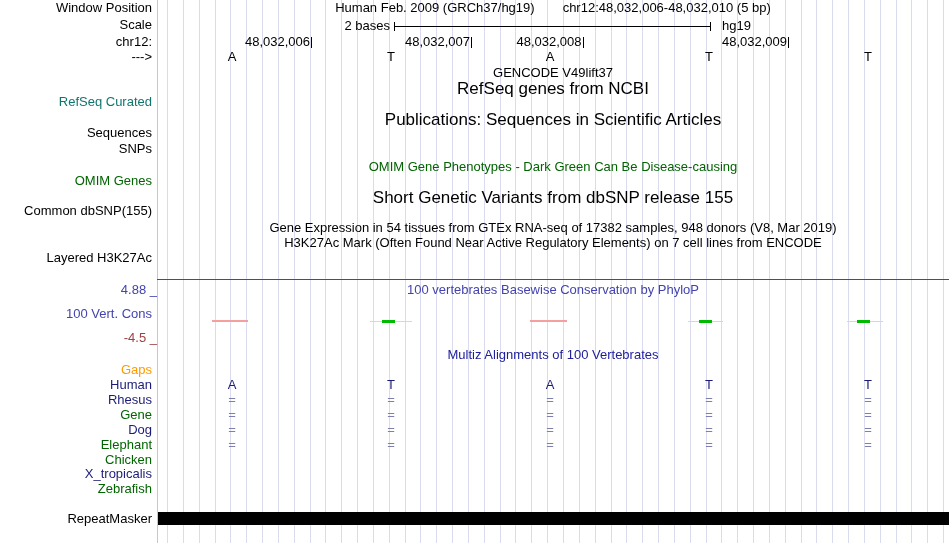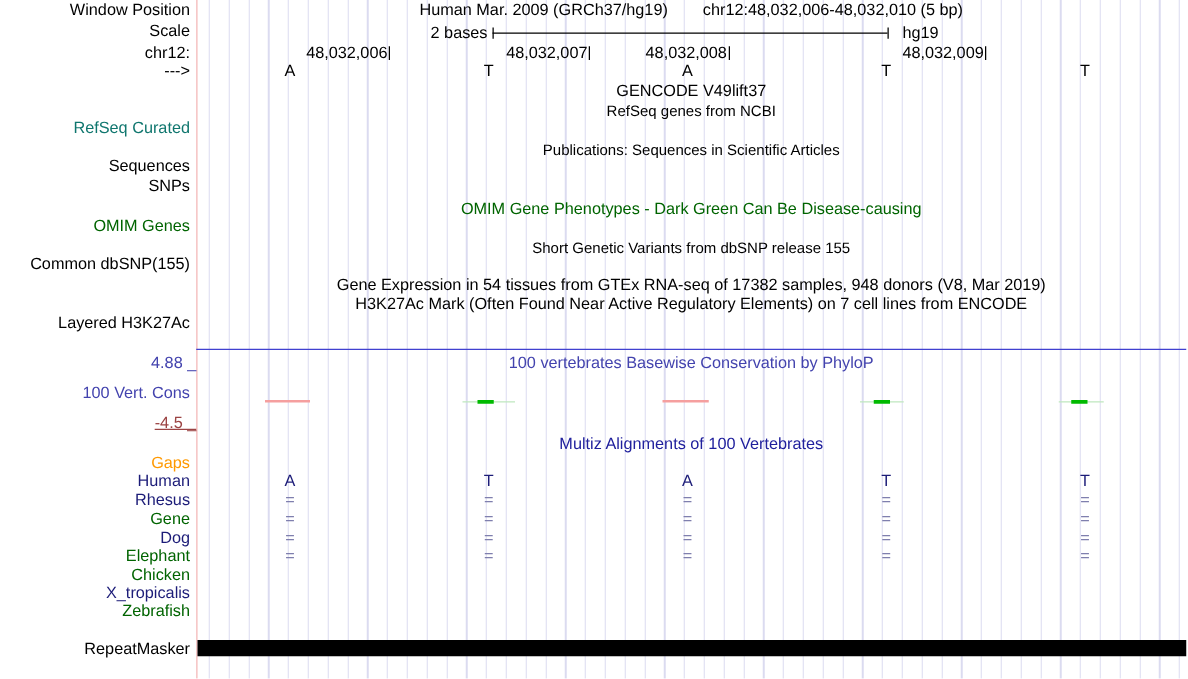--- a/index.html
+++ b/index.html
@@ -5,29 +5,29 @@
   html,body{margin:0;padding:0;background:#fff;}
   .browser{position:relative;width:950px;height:543px;background:#ffffff;overflow:hidden;
            font-family:"Liberation Sans","DejaVu Sans",sans-serif;font-size:13px;color:#000;}
   .track-area{position:absolute;left:157px;top:0;width:792px;height:543px;
               border-left:1px solid #f3b6b6;
               background-image:repeating-linear-gradient(to right,#dbdbf0 0,#dbdbf0 1px,transparent 1px,transparent 15.84px);
               background-position:9px 0;}
   .ll{position:absolute;right:798px;white-space:nowrap;line-height:14px;text-align:right;}
   .ll-edge{position:absolute;right:793px;white-space:nowrap;line-height:14px;text-align:right;}
   .ct{position:absolute;left:157px;width:792px;text-align:center;line-height:14px;white-space:nowrap;}
-  .small{font-size:12px;}
+  .small{font-size:17px;}
   .c-black{color:#000000;}
   .c-blue{color:#0f766e;}
   .c-navy{color:#1c1c78;}
   .c-consblue{color:#4343ae;}
   .c-multizblue{color:#20209d;}
   .c-green{color:#006400;}
   .c-orange{color:#ff9900;}
-  .c-maroon{color:#9b4343;text-decoration:underline;}
+  .c-maroon{color:#9b4343;}
   .hline-blue{position:absolute;left:157px;width:792px;height:1px;background:#4040d0;top:279px;}
   .rm-bar{position:absolute;left:158px;width:791px;height:13px;background:#000;top:512px;}
   .scale-line{position:absolute;left:394px;top:26px;width:316px;height:1px;background:#000;}
   .scale-tick{position:absolute;top:22px;width:1px;height:9px;background:#000;}
   .scale-text{position:absolute;left:300px;top:19px;width:90px;text-align:right;line-height:14px;}
   .scale-genome{position:absolute;left:722px;top:19px;line-height:14px;}
   .pos-label{position:absolute;top:35px;width:160px;text-align:right;line-height:14px;white-space:nowrap;}
   .pos-tick{display:inline-block;width:1px;height:11px;background:#000;margin-left:1px;vertical-align:-2px;}
   .base{position:absolute;transform:translateX(-50%);line-height:14px;white-space:nowrap;}
   .c-match{color:#7f7fae;}
@@ -52,21 +52,21 @@
   <div class="ll c-black" style="top:142px">SNPs</div>
   <div class="ll c-green" style="top:174px">OMIM Genes</div>
   <div class="ll c-black" style="top:204px">Common dbSNP(155)</div>
   <div class="ll c-black" style="top:251px">Layered H3K27Ac</div>
   <div class="ll-edge c-consblue" style="top:283px">4.88 _</div>
   <div class="ll c-consblue" style="top:307px">100 Vert. Cons</div>
   <div class="ll-edge c-maroon" style="top:331px">-4.5 _</div>
   <div class="ll c-black" style="top:512px">RepeatMasker</div>
 
   <div class="ct c-black" style="top:1px">
-    <span class="header-gap">Human Mar. 2009 (GRCh37/hg19)</span><span>chr12:48,032,006-48,032,010 (5 bp)</span>
+    <span class="header-gap">Human Feb. 2009 (GRCh37/hg19)</span><span>chr12:48,032,006-48,032,010 (5 bp)</span>
   </div>
 
   <div class="scale-text c-black">2 bases</div>
   <div class="scale-line"></div>
   <div class="scale-tick" style="left:394px"></div>
   <div class="scale-tick" style="left:710px"></div>
   <div class="scale-genome c-black">hg19</div>
 
   <div class="ct c-black" style="top:66px">GENCODE V49lift37</div>
   <div class="ct c-black small" style="top:82px">RefSeq genes from NCBI</div>

